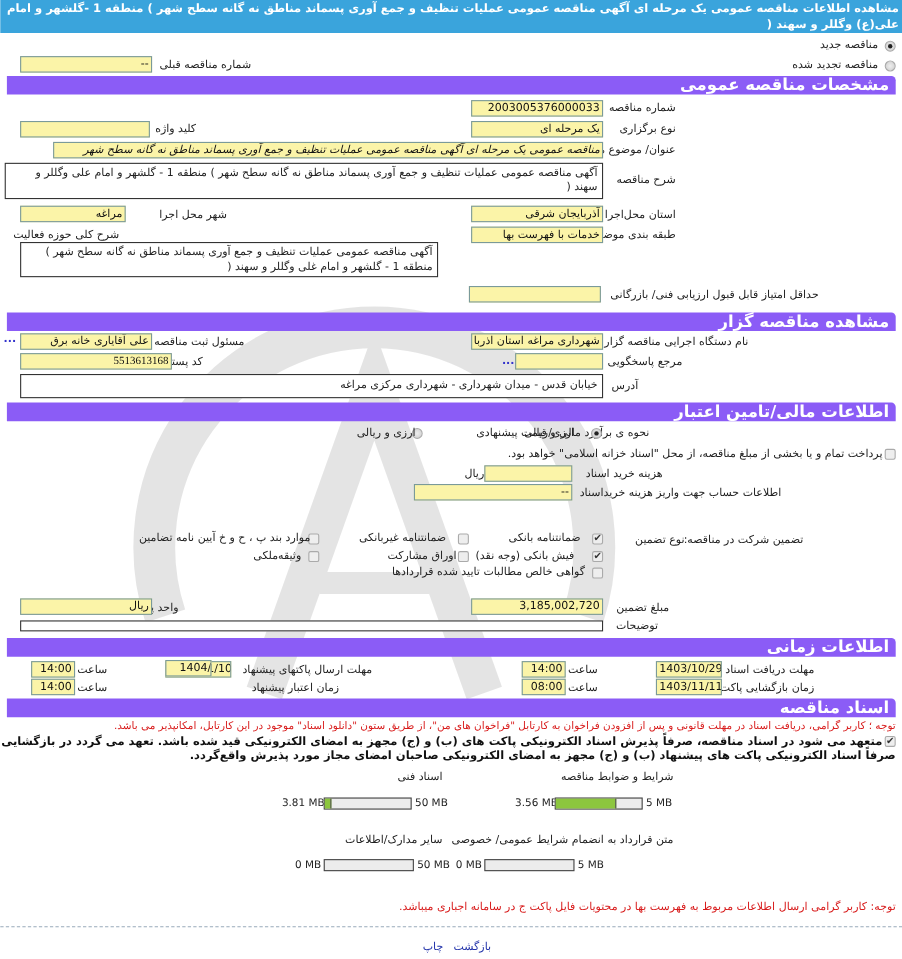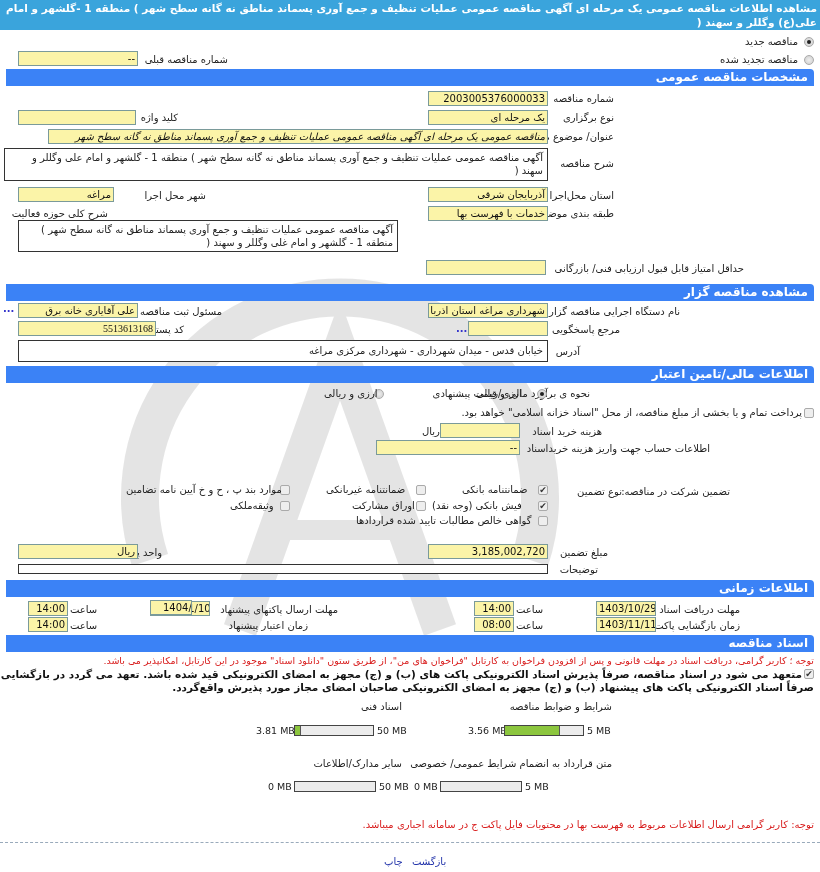--- a/index.html
+++ b/index.html
@@ -1,20 +1,20 @@
 <!DOCTYPE html>
 <html><head>
   <meta charset="utf-8">
   <style>
     * { box-sizing: border-box; margin: 0; padding: 0; }
     html, body { width: 820px; height: 872px; overflow: hidden; background: #ffffff; }
     body { font-family: "DejaVu Sans", sans-serif; font-size: 10px; color: #222; position: relative; direction: rtl; }
     .watermark { position: absolute; left: 90px; top: 230px; width: 500px; height: 480px; pointer-events: none; opacity: 0.22; }
     .title-bar { position: absolute; left: 0; top: 0; width: 820px; height: 30px; background: #3aa4dc; color: #fff; font-weight: bold; font-size: 10.5px; line-height: 14px; padding: 1px 3px; text-align: right; }
-    .section { position: absolute; left: 6px; width: 808px; height: 17px; background: #3b82f6; color: #fff; font-weight: bold; font-size: 12px; line-height: 17px; padding-right: 6px; border-radius: 0 4px 0 0; }
+    .section { position: absolute; left: 6px; width: 808px; height: 17px; background: #8b5cf6; color: #fff; font-weight: bold; font-size: 15px; line-height: 17px; padding-right: 6px; border-radius: 0 4px 0 0; }
     .lbl { position: absolute; white-space: nowrap; font-size: 10px; line-height: 14px; color: #222; }
     .inp { position: absolute; height: 15px; background: #fbf4a8; border: 1px solid #7a9a9a; font-size: 10px; line-height: 13px; padding: 0 2px; white-space: nowrap; overflow: hidden; text-align: right; color: #111; }
     .inp.ltr { direction: ltr; text-align: right; }
     .box { position: absolute; background: #fff; border: 1px solid #333; font-size: 10px; line-height: 13px; padding: 2px 4px; text-align: right; }
     .radio { position: absolute; width: 10px; height: 10px; border-radius: 50%; border: 1px solid #aaa; background: radial-gradient(circle, #eee 0%, #ccc 100%); }
     .radio.on::after { content: ""; position: absolute; left: 2px; top: 2px; width: 4px; height: 4px; border-radius: 50%; background: #222; }
     .chk { position: absolute; width: 10px; height: 10px; border: 1px solid #aaa; background: #eee; border-radius: 2px; font-size: 9px; line-height: 8px; text-align: center; color: #333; }
     .dots { position: absolute; color: #33c; font-size: 10px; font-weight: bold; line-height: 10px; }
     .red { color: #d81b1b; }
     .bold-black { font-weight: bold; color: #111; font-size: 10.5px; line-height: 14px; }

